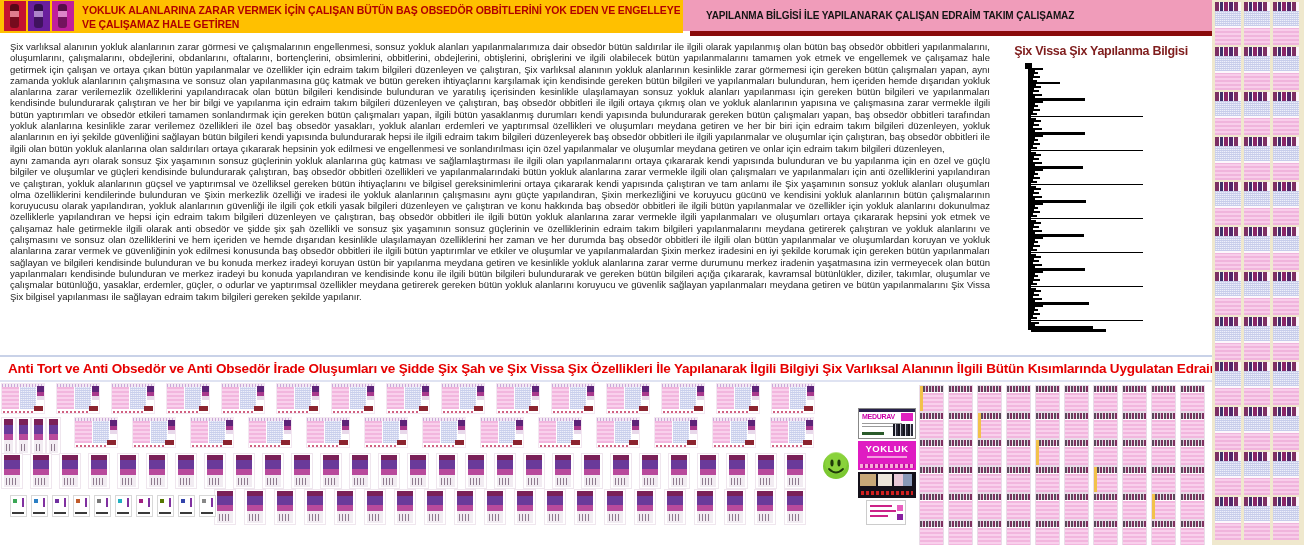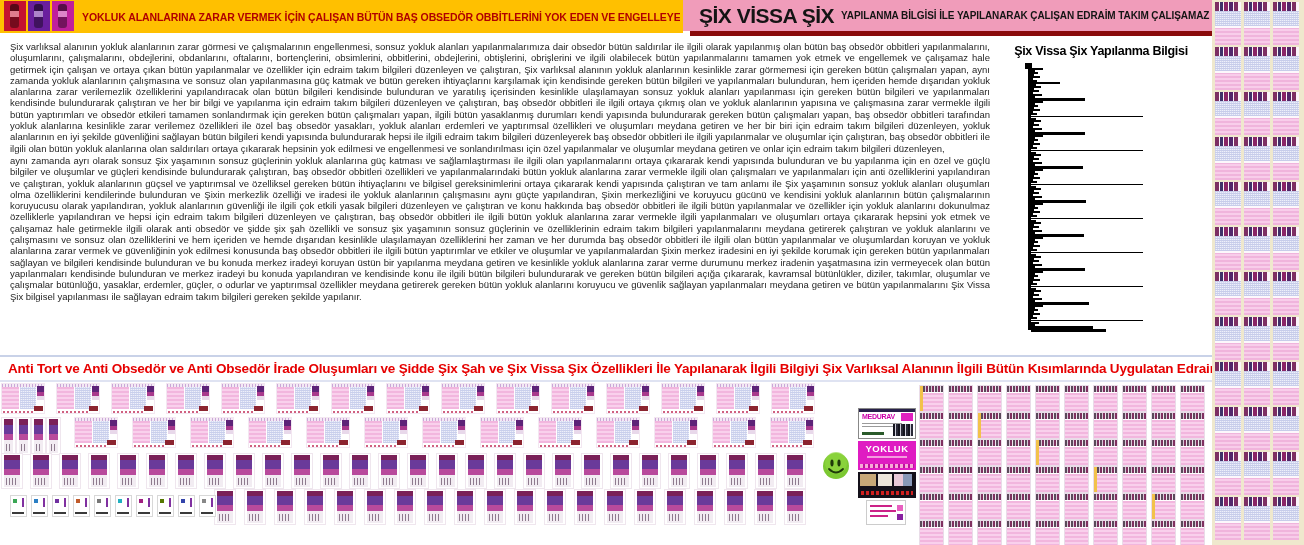--- a/index.html
+++ b/index.html
@@ -141,36 +141,36 @@
 <body data-name="page">
 
 <div class="header-left" data-name="yellow-header-bar" style="background: rgb(255, 192, 0);">
   <div class="logo" data-name="figures-logo">
     <i data-name="figure-logo-red" style="background: rgb(196, 18, 48);"></i>
     <i data-name="figure-logo-purple" style="background: rgb(106, 31, 158);"></i>
     <i data-name="figure-logo-magenta" style="background: rgb(192, 32, 156);"></i>
   </div>
   <div class="titles" data-name="yellow-header-title" style="color: rgb(176, 0, 0);">
     <div data-name="yellow-header-line1">YOKLUK ALANLARINA ZARAR VERMEK İÇİN ÇALIŞAN BÜTÜN BAŞ OBSEDÖR OBBİTLERİNİ YOK EDEN VE ENGELLEYEN</div>
+    <div data-name="yellow-header-line2">VE ÇALIŞAMAZ HALE GETİREN</div>
   </div>
 </div>
 
 <div class="header-right" data-name="pink-header-bar" style="background: rgb(240, 156, 186);">
-  <span class="big" data-name="pink-header-main-title">ŞİX VİSSA ŞİX</span>
   <span class="small" data-name="pink-header-subtitle">YAPILANMA BİLGİSİ İLE YAPILANARAK ÇALIŞAN EDRAİM TAKIM ÇALIŞAMAZ</span>
 </div>
 <div class="under-bar" data-name="maroon-underline-bar" style="background: rgb(138, 11, 11);"></div>
 
 <div class="main-text" data-name="body-text">
   <p data-name="body-paragraph-1">Şix varlıksal alanının yokluk alanlarının zarar görmesi ve çalışmalarının engellenmesi, sonsuz yokluk alanları yapılanmalarımıza dair obsedör bütün saldırılar ile ilgili olarak yapılanmış olan bütün baş obsedör obbitleri yapılanmalarını, oluşumlarını, çalışmalarını, obdejlerini, obdanlarını, oftalarını, bortençlerini, obsimlerini, obbitlerini, obdejlerini, obtişlerini, obrişlerini ve ilgili olabilecek bütün yapılanmalarını tamamen yok etmek ve engellemek ve çalışamaz hale getirmek için çalışan ve ortaya çıkan bütün yapılanmalar ve özellikler için edraim takım bilgileri düzenleyen ve çalıştıran, Şix varlıksal alanının yokluk alanlarının kesinlikle zarar görmemesi için gereken bütün çalışmaları yapan, aynı zamanda yokluk alanlarının çalışmasına ve sonsuz olan yapılanmasına güç katmak ve bütün gereken ihtiyaçlarını karşılamak için kendisinde gereken bütün bilgileri ve yapılanmaları bulunduran, hem içeriden hemde dışarıdan yokluk alanlarına zarar verilemezlik özelliklerini yapılandıracak olan bütün bilgileri kendisinde bulunduran ve yaratılış içerisinden kesinlikle ulaşılamayan sonsuz yokluk alanları yapılanması için gereken bütün bilgileri ve yapılanmaları kendisinde bulundurarak çalıştıran ve her bir bilgi ve yapılanma için edraim takım bilgileri düzenleyen ve çalıştıran, baş obsedör obbitleri ile ilgili ortaya çıkmış olan ve yokluk alanlarının yapısına ve çalışmasına zarar vermekle ilgili bütün yaptırımları ve obsedör etkileri tamamen sonlandırmak için gereken bütün çalışmaları yapan, ilgili bütün yasaklanmış durumları kendi yapısında bulundurarak gereken bütün çalışmaları yapan, baş obsedör obbitleri tarafından yokluk alanlarına kesinlikle zarar verilemez özellikleri ile özel baş obsedör yasakları, yokluk alanları erdemleri ve yaptırımsal özellikleri ve oluşumları meydana getiren ve her bir biri için edraim takım bilgileri düzenleyen, yokluk alanlarının en iyi şekilde güvenliğini sağlayan bütün bilgileri kendi yapısında bulundurarak hepsi ile ilgili edraim takım bilgileri düzenleyerek baş obsedör obbitleri ile ilgili yapılanmalar ve oluşumlar için çalıştıran, baş obsedör obbitleri ile ilgili olan bütün yokluk alanlarına olan saldırıları ortaya çıkararak hepsinin yok edilmesi ve engellenmesi ve sonlandırılması için özel yapılanmalar ve oluşumlar meydana getiren ve onlar için edraim takım bilgileri düzenleyen,</p>
   <p data-name="body-paragraph-2">aynı zamanda ayrı olarak sonsuz Şix yaşamının sonsuz güçlerinin yokluk alanlarına güç katması ve sağlamlaştırması ile ilgili olan yapılanmalarını ortaya çıkararak kendi yapısında bulunduran ve bu yapılanma için en özel ve güçlü bilgiler ve oluşumlar ve güçleri kendisinde bulundurarak çalıştıran, baş obsedör obbitleri özellikleri ve yapılanmalarındaki bütün yokluk alanlarına zarar vermekle ilgili olan çalışmaları ve yapılanmaları için anti özelliklerini yapılandıran ve çalıştıran, yokluk alanlarının güçsel ve yaptırımsal ve özelliksel gereken bütün ihtiyaçlarını ve bilgisel gereksinimlerini ortaya çıkararak kendi yapısında çalıştıran ve tam anlamı ile Şix yaşamının sonsuz yokluk alanları oluşumları olma özelliklerini kendilerinde bulunduran ve Şixin merkezlik özelliği ve iradesi ile yokluk alanlarının çalışmasını aynı güçte yapılandıran, Şixin merkezliğini ve koruyucu gücünü ve kendisini yokluk alanlarının bütün çalışmalarının koruyucusu olarak yapılandıran, yokluk alanlarının güvenliği ile ilgili çok etkili yasak bilgileri düzenleyen ve çalıştıran ve konu hakkında baş obsedör obbitleri ile ilgili bütün yapılanmalar ve özellikler için yokluk alanlarını dokunulmaz özelliklerle yapılandıran ve hepsi için edraim takım bilgileri düzenleyen ve çalıştıran, baş obsedör obbitleri ile ilgili bütün yokluk alanlarına zarar vermekle ilgili yapılanmaları ve oluşumları ortaya çıkararak hepsini yok etmek ve çalışamaz hale getirmekle ilgili olarak anti obsedör ve şidde şix şah özellikli ve sonsuz şix yaşamının sonsuz güçlerinin ve özelliklerinin edraim takım bilgileri yapılanmalarını meydana getirerek çalıştıran ve yokluk alanlarını ve çalışmasını ve sonsuz olan özelliklerini ve hem içeriden ve hemde dışarıdan kesinlikle ulaşılamayan özelliklerini her zaman ve her durumda baş obsedör obbitleri ile ilgili olan bütün yapılanmalar ve oluşumlardan koruyan ve yokluk alanlarına zarar vermek ve güvenliğinin yok edilmesi konusunda baş obsedör obbitleri ile ilgili bütün yaptırımlar ve etkiler ve oluşumlar ve yapılanmalardan Şixin merkez iradesini en iyi şekilde korumak için gereken bütün yapılanmaları sağlayan ve bilgileri kendisinde bulunduran ve bu konuda merkez iradeyi koruyan üstün bir yapılanma meydana getiren ve kesinlikle yokluk alanlarına zarar verme durumunu merkez iradenin yaşatmasına izin vermeyecek olan bütün yapılanmaları kendisinde bulunduran ve merkez iradeyi bu konuda yapılandıran ve kendisinde konu ile ilgili bütün bilgileri bulundurarak ve gereken bütün bilgileri açığa çıkararak, kavramsal bütünlükler, diziler, takımlar, oluşumlar ve çalışmalar bütünlüğü, yasaklar, erdemler, güçler, o odurlar ve yaptırımsal özellikler meydana getirerek gereken bütün yokluk alanlarını koruyucu ve güvenlik sağlayan yapılanmaları meydana getiren ve bütün yapılanmalarını Şix Vissa Şix bilgisel yapılanması ile sağlayan edraim takım bilgileri gereken şekilde yapılanır.</p>
 </div>
 
 <div class="chart-panel" data-name="chart-panel">
-  <div class="chart-title" data-name="chart-title" style="color: #000000;">Şix Vissa Şix Yapılanma Bilgisi</div>
+  <div class="chart-title" data-name="chart-title" style="color: #7f1d1d;">Şix Vissa Şix Yapılanma Bilgisi</div>
   <div class="chart-area" data-name="outline-tree-chart">
     <div class="chart-knob" data-name="chart-spine-knob"></div>
     <div class="chart-spine" data-name="chart-spine"></div>
     <div class="chart-rows" data-name="chart-rows">
         <div data-name="chart-bar" style="width: 12px; height: 2px; background: rgb(0, 0, 0);"></div>
         <div data-name="chart-bar" style="width: 4px; height: 2px; background: rgb(0, 0, 0);"></div>
         <div data-name="chart-bar" style="width: 7px; height: 2px; background: rgb(0, 0, 0);"></div>
         <div data-name="chart-bar" style="width: 3px; height: 2px; background: rgb(0, 0, 0);"></div>
         <div data-name="chart-bar" style="width: 9px; height: 2px; background: rgb(0, 0, 0);"></div>
         <div data-name="chart-bar" style="width: 2px; height: 2px; background: rgb(0, 0, 0);"></div>

